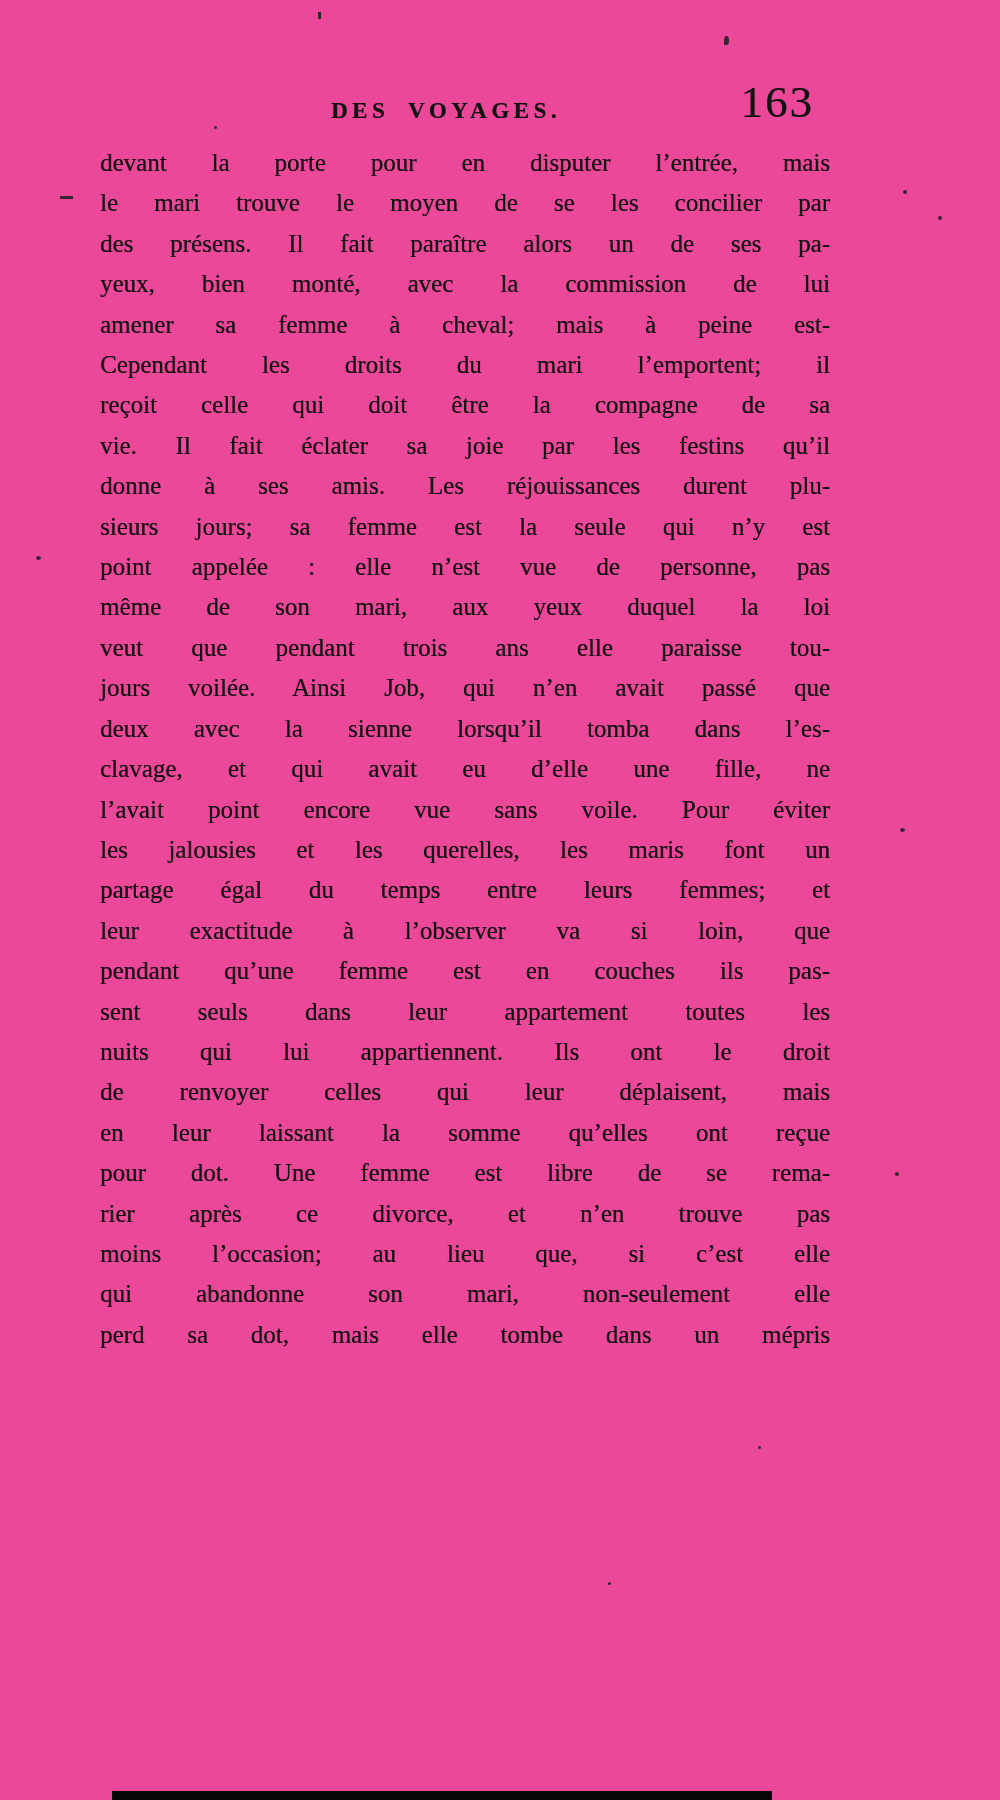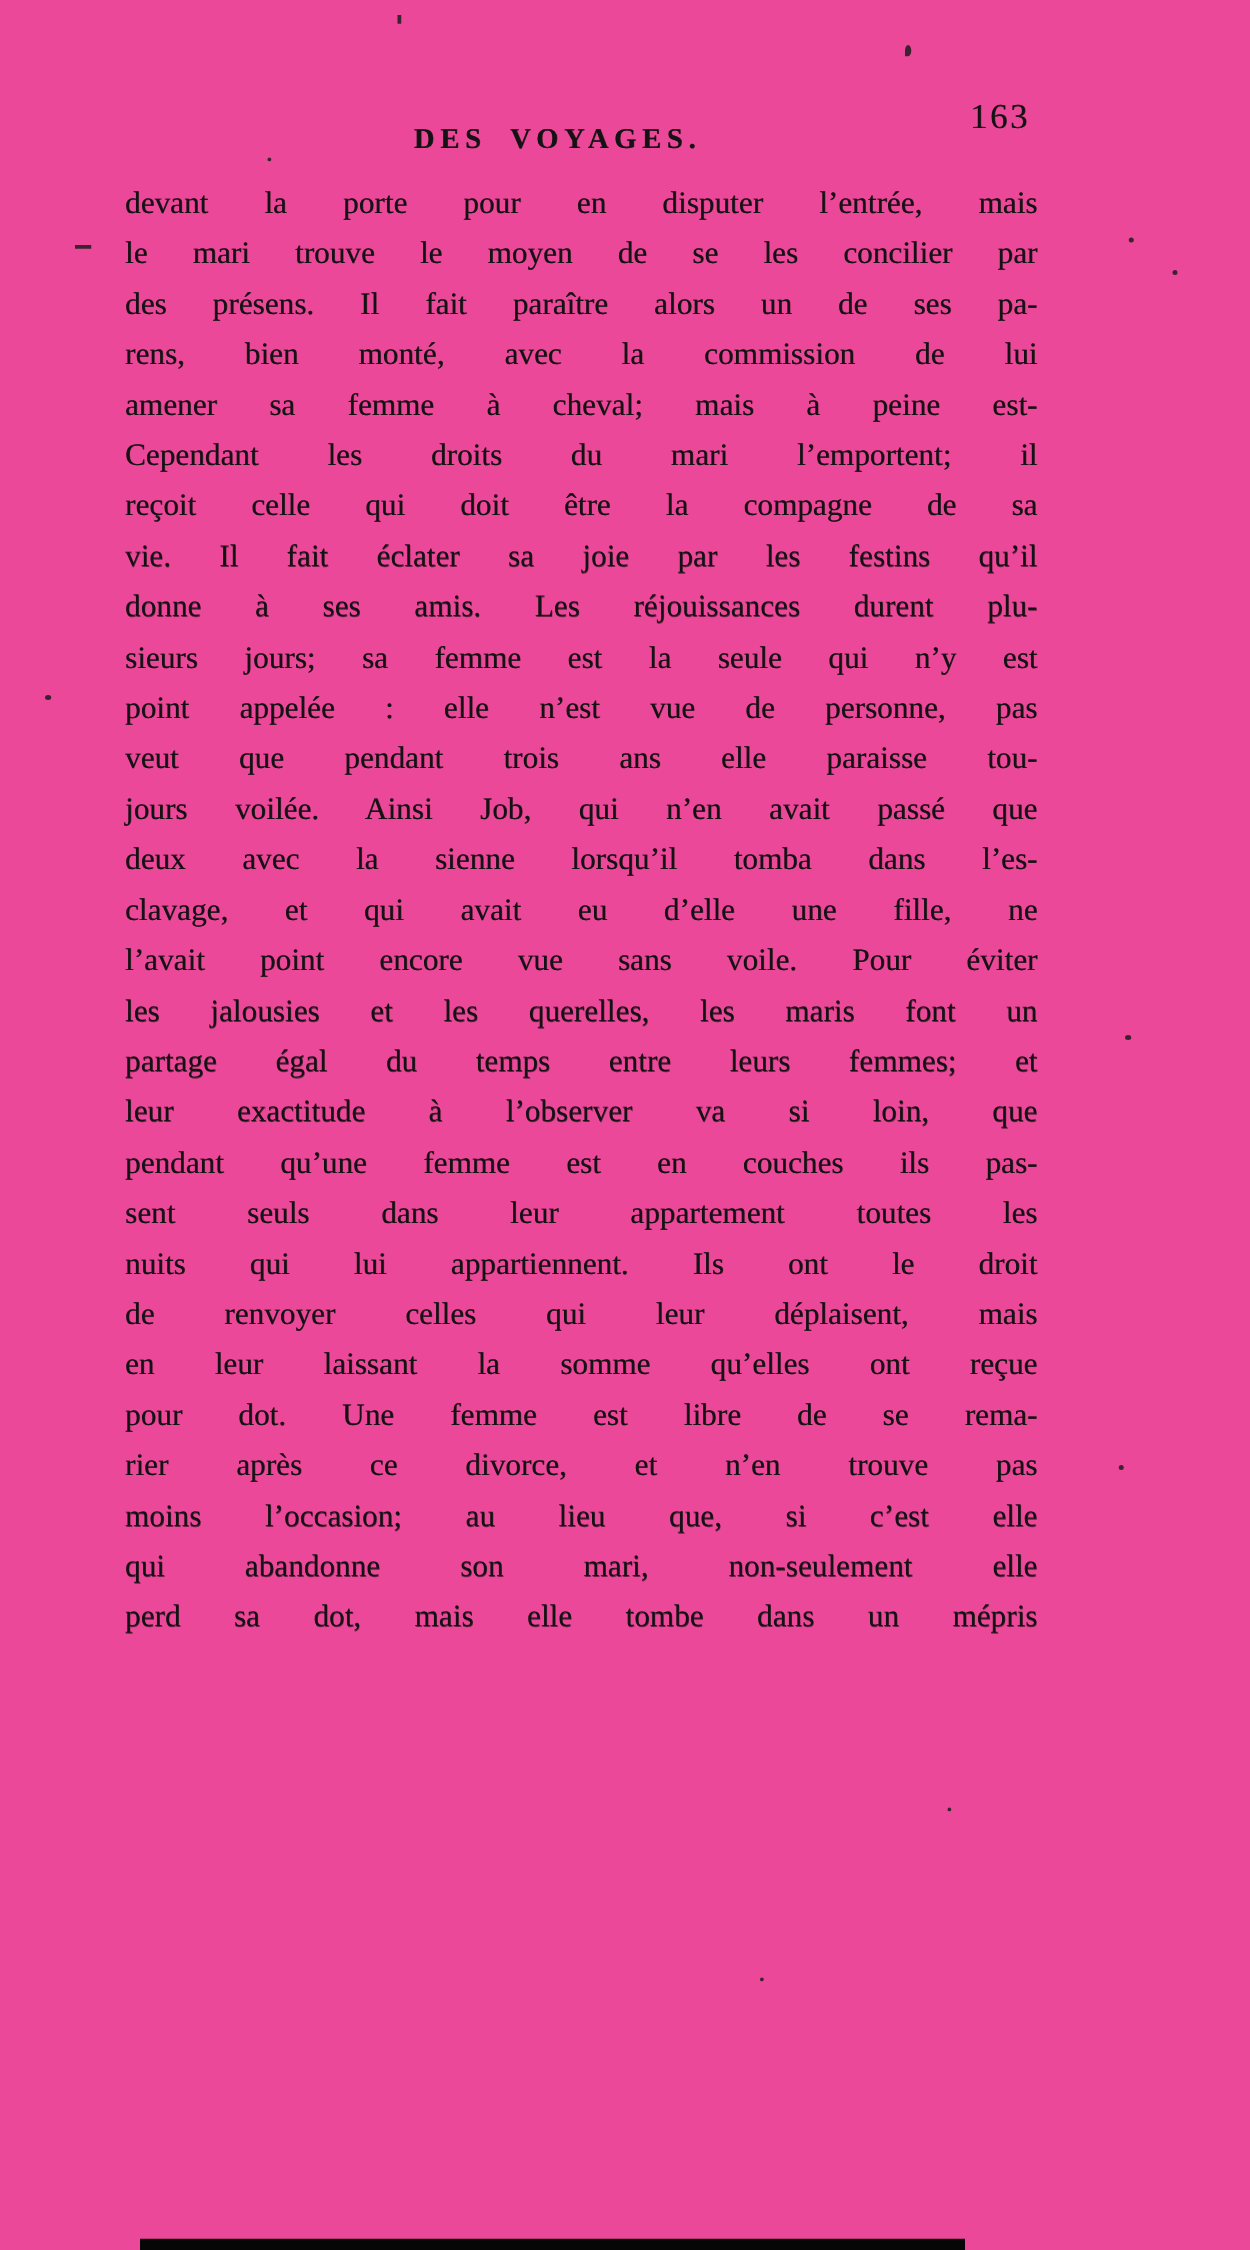--- a/index.html
+++ b/index.html
@@ -25,22 +25,22 @@
     transform: translateX(-50%);
     font-size: 23px;
     font-weight: bold;
     letter-spacing: 4.5px;
     word-spacing: 9px;
     white-space: nowrap;
   }
   .page-number {
     position: absolute;
     top: 80px;
-    right: 176px;
-    font-size: 28px;
+    right: 186px;
+    font-size: 45px;
     letter-spacing: 2px;
     line-height: 1;
     text-align: right;
   }
   .body-text {
     position: absolute;
     top: 143px;
     left: 100px;
     width: 730px;
     font-size: 25px;
@@ -74,28 +74,29 @@
 <div class="page">
 
   <div class="running-title">DES VOYAGES.</div>
 
   <div class="page-number">163</div>
 
   <div class="body-text" id="body-text">
       <div class="line">devant la porte pour en disputer l’entrée, mais</div>
       <div class="line">le mari trouve le moyen de se les concilier par</div>
       <div class="line">des présens. Il fait paraître alors un de ses pa-</div>
-      <div class="line">rens, bien monté, avec la commission de lui</div>
+      <div class="line">yeux, bien monté, avec la commission de lui</div>
       <div class="line">amener sa femme à cheval; mais à peine est-</div>
       <div class="line">Cependant les droits du mari l’emportent; il</div>
       <div class="line">reçoit celle qui doit être la compagne de sa</div>
       <div class="line">vie. Il fait éclater sa joie par les festins qu’il</div>
       <div class="line">donne à ses amis. Les réjouissances durent plu-</div>
       <div class="line">sieurs jours; sa femme est la seule qui n’y est</div>
       <div class="line">point appelée : elle n’est vue de personne, pas</div>
+      <div class="line">même de son mari, aux yeux duquel la loi</div>
       <div class="line">veut que pendant trois ans elle paraisse tou-</div>
       <div class="line">jours voilée. Ainsi Job, qui n’en avait passé que</div>
       <div class="line">deux avec la sienne lorsqu’il tomba dans l’es-</div>
       <div class="line">clavage, et qui avait eu d’elle une fille, ne</div>
       <div class="line">l’avait point encore vue sans voile. Pour éviter</div>
       <div class="line">les jalousies et les querelles, les maris font un</div>
       <div class="line">partage égal du temps entre leurs femmes; et</div>
       <div class="line">leur exactitude à l’observer va si loin, que</div>
       <div class="line">pendant qu’une femme est en couches ils pas-</div>
       <div class="line">sent seuls dans leur appartement toutes les</div>

